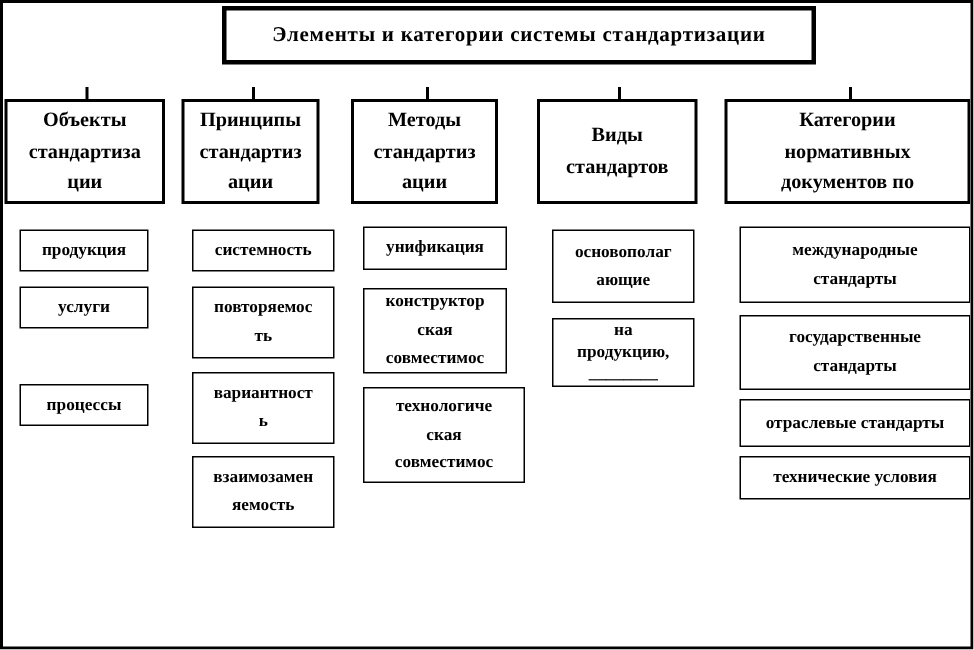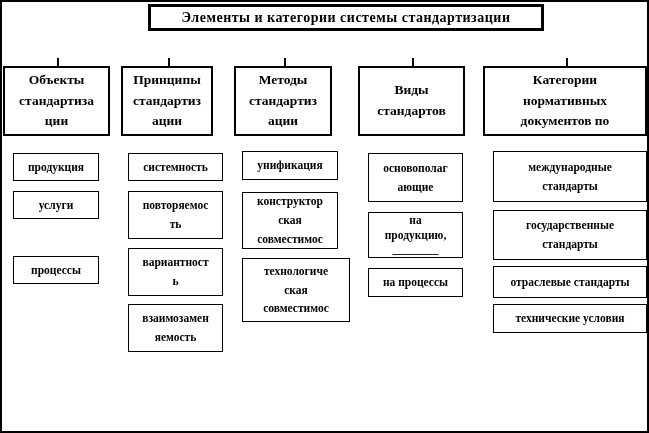--- a/index.html
+++ b/index.html
@@ -51,21 +51,21 @@
     width: 2px;
     height: 8px;
     background: #000000;
   }
 </style>
 </head>
 <body>
 
 <div class="canvas">
 
-  <div class="box title-box" style="left:146px; top:2px; width:396px; height:27px;">Элементы и категории системы стандартизации</div>
+  <div class="box title-box" style="left:146px; top:2px; width:396px; height:39px;">Элементы и категории системы стандартизации</div>
 
   <div class="stub" style="left:55px;  top:56px;"></div>
   <div class="stub" style="left:166px; top:56px;"></div>
   <div class="stub" style="left:282px; top:56px;"></div>
   <div class="stub" style="left:410px; top:56px;"></div>
   <div class="stub" style="left:564px; top:56px;"></div>
 
   <div class="box header-box" style="left:1px;   top:64px; width:107px; height:70px;">Объекты
 стандартиза
 ции</div>
@@ -99,21 +99,20 @@
 совместимос</div>
   <div class="box item-box" style="left:240px; top:256px; width:108px; height:64px;">технологиче
 ская
 совместимос</div>
 
   <div class="box item-box" style="left:366px; top:151px; width:95px; height:49px;">основополаг
 ающие</div>
   <div class="box item-box lh-tight" style="left:366px; top:210px; width:95px; height:46px;">на
 продукцию,
 ________</div>
-  <div class="box item-box" style="left:366px; top:266px; width:95px; height:29px;">на процессы</div>
 
   <div class="box item-box" style="left:491px; top:149px; width:154px; height:51px;">международные
 стандарты</div>
   <div class="box item-box" style="left:491px; top:208px; width:154px; height:50px;">государственные
 стандарты</div>
   <div class="box item-box" style="left:491px; top:264px; width:154px; height:32px;">отраслевые стандарты</div>
   <div class="box item-box" style="left:491px; top:302px; width:154px; height:29px;">технические условия</div>
 
 </div>
 

